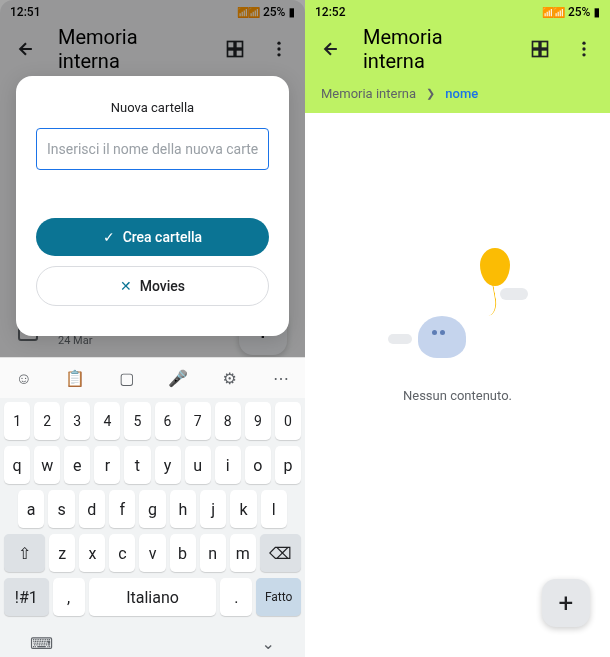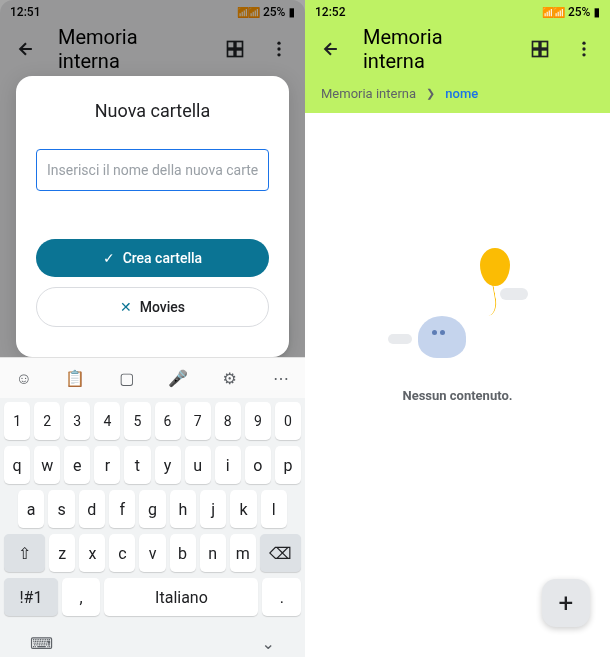--- a/index.html
+++ b/index.html
@@ -15,21 +15,21 @@
     .header-title { font-size: 20px; font-weight: 400; flex: 1; }
     .header-icon { width: 24px; height: 24px; display: flex; align-items: center; justify-content: center; cursor: pointer; }
     
     .breadcrumb { display: flex; align-items: center; gap: 10px; padding: 12px 16px; font-size: 13px; color: #5f6368; }
     .breadcrumb-sep { color: #5f6368; font-size: 11px; }
     .breadcrumb-current { color: #1a73e8; font-weight: 500; }
     
     .dimmed-overlay { position: absolute; top: 0; left: 0; right: 0; bottom: 0; background: rgba(0,0,0,0.35); z-index: 5; }
     
     .dialog { position: absolute; top: 76px; left: 16px; right: 16px; background: #fff; border-radius: 16px; padding: 24px 20px 20px; z-index: 10; box-shadow: 0 4px 20px rgba(0,0,0,0.15); }
-    .dialog-title { text-align: center; font-size: 18px; font-weight: 400; margin-bottom: 28px; color: #202124; }
+    .dialog-title { text-align: center; font-size: 13px; font-weight: 400; margin-bottom: 13px; color: #202124; }
     .dialog-input { width: 100%; border: 1.5px solid #1a73e8; border-radius: 4px; padding: 12px 10px; font-size: 14px; color: #202124; outline: none; margin-bottom: 48px; }
     .dialog-input::placeholder { color: #9aa0a6; }
     .btn { width: 100%; padding: 11px; border-radius: 24px; font-size: 14px; font-weight: 500; display: flex; align-items: center; justify-content: center; gap: 8px; cursor: pointer; margin-bottom: 10px; }
     .btn-primary { background: #0b7494; color: #fff; border: none; }
     .btn-secondary { background: #fff; color: #202124; border: 1px solid #dadce0; }
     .btn-icon { font-size: 14px; }
     
     .folder-item { position: absolute; bottom: 300px; left: 0; right: 0; display: flex; align-items: center; padding: 10px 16px; gap: 18px; z-index: 4; }
     .folder-icon { width: 24px; height: 24px; color: #5f6368; }
     .folder-info { flex: 1; }
@@ -60,21 +60,21 @@
     .balloon { position: absolute; right: 18px; top: 0; width: 30px; height: 38px; background: #fbbc04; border-radius: 50% 50% 50% 50% / 45% 45% 55% 55%; }
     .balloon-string { position: absolute; right: 32px; top: 36px; width: 20px; height: 32px; border-right: 1.5px solid #fbbc04; border-radius: 0 0 50% 0; transform: rotate(-10deg); }
     .ghost { position: absolute; left: 30px; bottom: 10px; width: 48px; height: 42px; background: #c5d4ed; border-radius: 50% 50% 40% 40%; }
     .ghost::before, .ghost::after { content: ''; position: absolute; top: 14px; width: 5px; height: 5px; background: #5e7db5; border-radius: 50%; }
     .ghost::before { left: 14px; }
     .ghost::after { left: 22px; }
     .cloud1 { position: absolute; right: 0; top: 40px; width: 28px; height: 12px; background: #e8eaed; border-radius: 10px; }
     .cloud2 { position: absolute; left: 0; bottom: 24px; width: 24px; height: 10px; background: #e8eaed; border-radius: 10px; }
     .empty-text { font-size: 13px; color: #5f6368; }
     
-    .content-area { background: #fff; flex: 1; font-weight: bold; }
+    .content-area { background: #fff; flex: 1; }
   </style>
 </head>
 <body>
 
 <div class="screen left">
   <div class="status-bar">
     <span>12:51</span>
     <div class="status-right">
       <span class="status-icons">📶📶</span>
       <span>25%</span>
@@ -189,20 +189,21 @@
             <div class="key">n</div>
             <div class="key">m</div>
           </div>
         <div class="key fn wide">⌫</div>
       </div>
       <div class="kb-row">
         <div class="key fn wide">!#1</div>
         <div class="key">,</div>
         <div class="key space">Italiano</div>
         <div class="key">.</div>
+        <div class="key done">Fatto</div>
       </div>
     </div>
     <div class="kb-bottom">
       <div class="kb-bottom-icon">⌨</div>
       <div class="kb-bottom-icon">⌄</div>
     </div>
   </div>
 </div>
 
 <div class="screen" style="background:#bef264">

